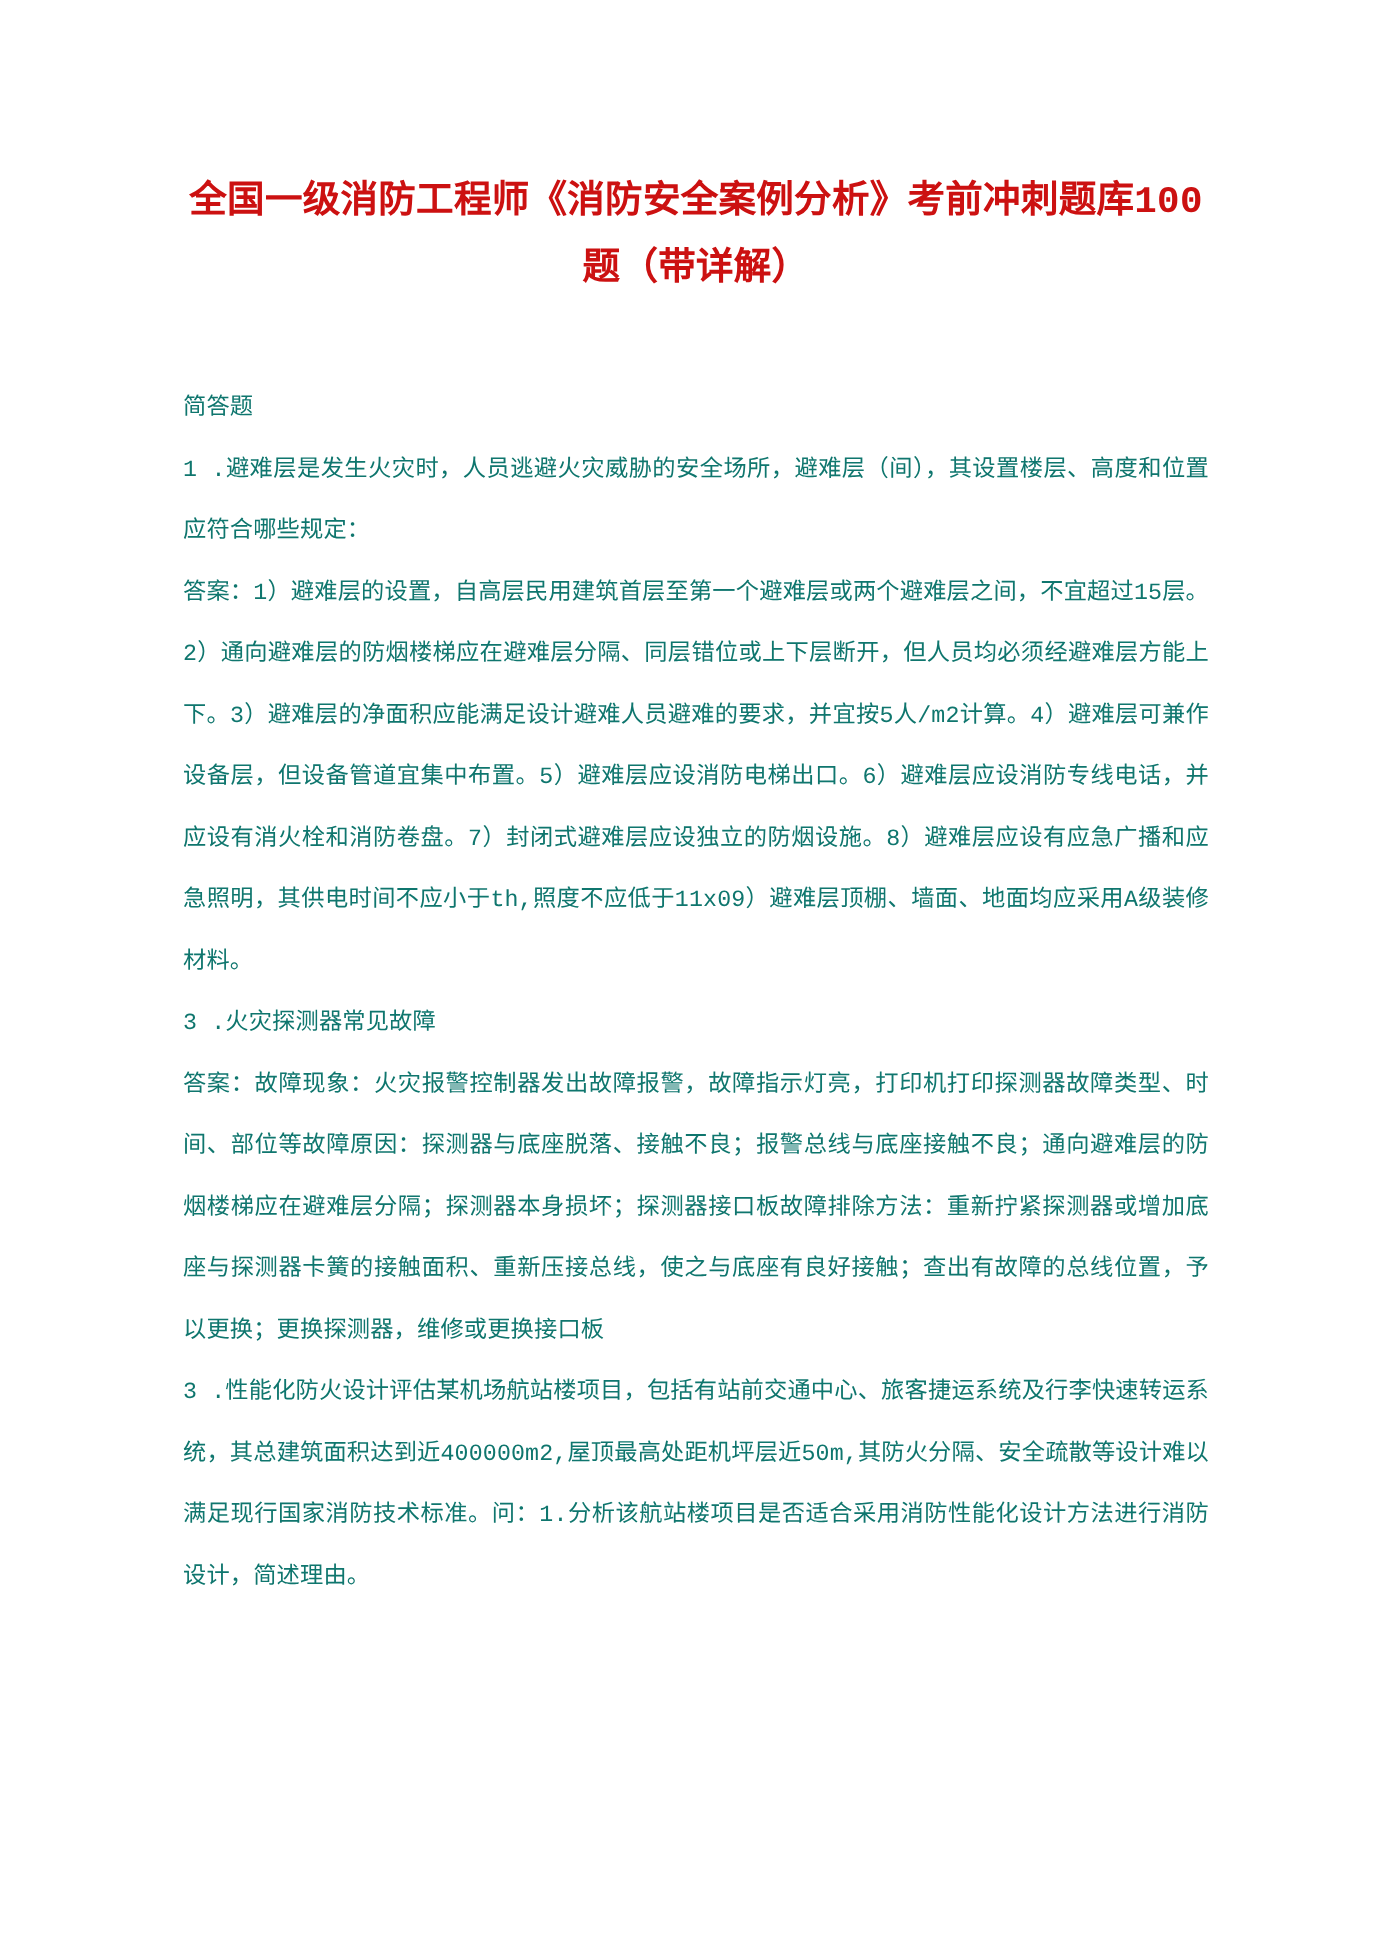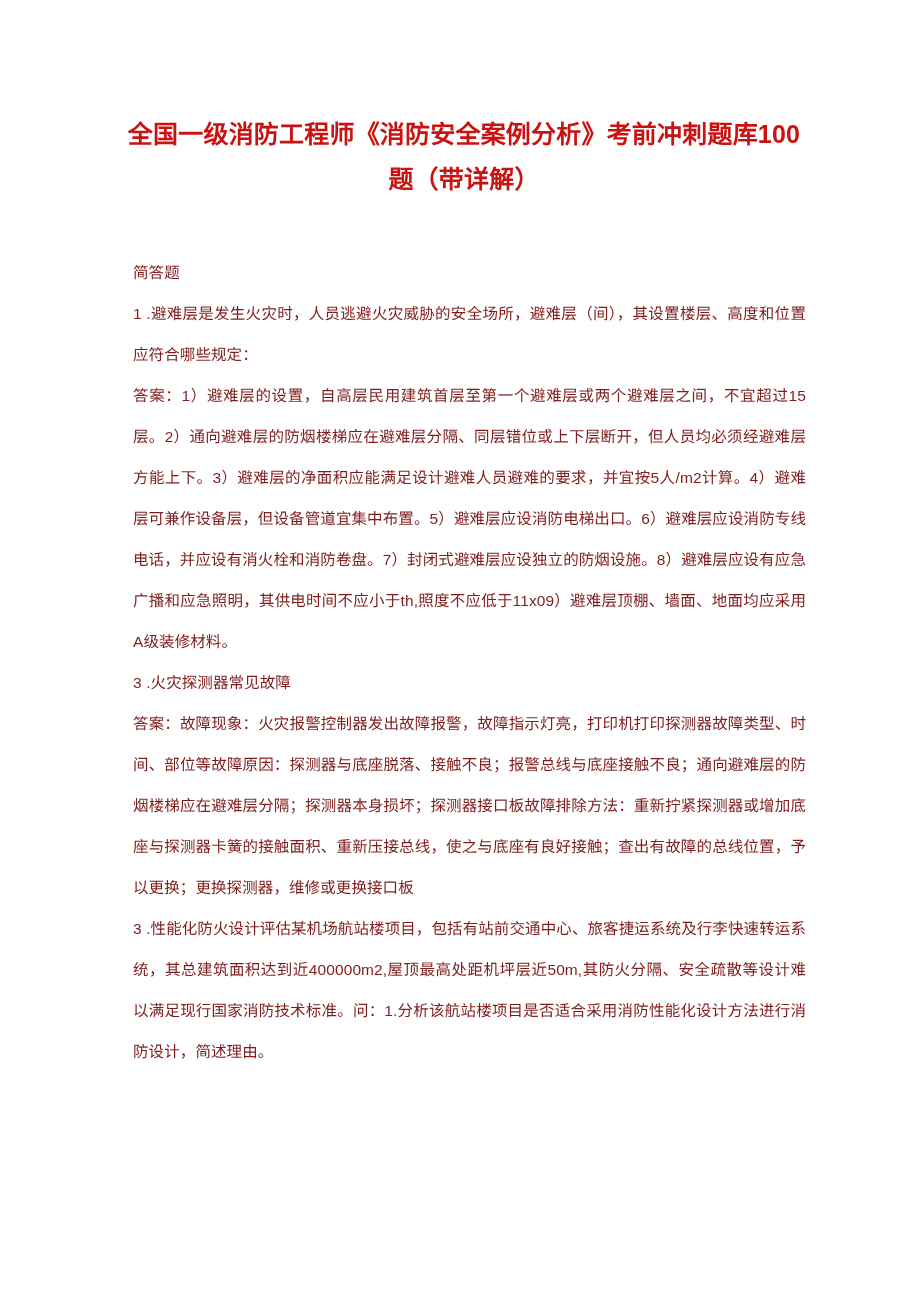--- a/index.html
+++ b/index.html
@@ -19,20 +19,21 @@
     overflow: hidden;
     font-family: "Liberation Sans", "DejaVu Sans", sans-serif;
     -webkit-font-smoothing: antialiased;
   }
 
   .content {
     position: absolute;
     left: 122px;
     top: 0;
     width: 684px;
+    font-family: Liberation Mono, monospace;
   }
 
   
   .doc-title {
     margin: 0;
     padding-top: 112px;
     font-size: 25px;
     font-weight: 700;
     line-height: 45px;
     color: #CC1111;
@@ -40,25 +41,25 @@
     letter-spacing: 0.2px;
     word-break: break-all;
   }
 
   
   .body-block {
     padding-top: 50px;
   }
 
   p.para {
-    margin: 0 0 0 11px;
+    margin: 0 0 0 0;
     padding: 0;
     font-size: 15.5px;
     line-height: 41px;
-    color: #7f1d1d;
+    color: #0f766e;
     text-align: justify;
     text-justify: inter-ideograph;
     word-break: break-all;
     letter-spacing: 0.1px;
   }
 
   p.para + p.para {
     margin-top: 0;
   }
 

